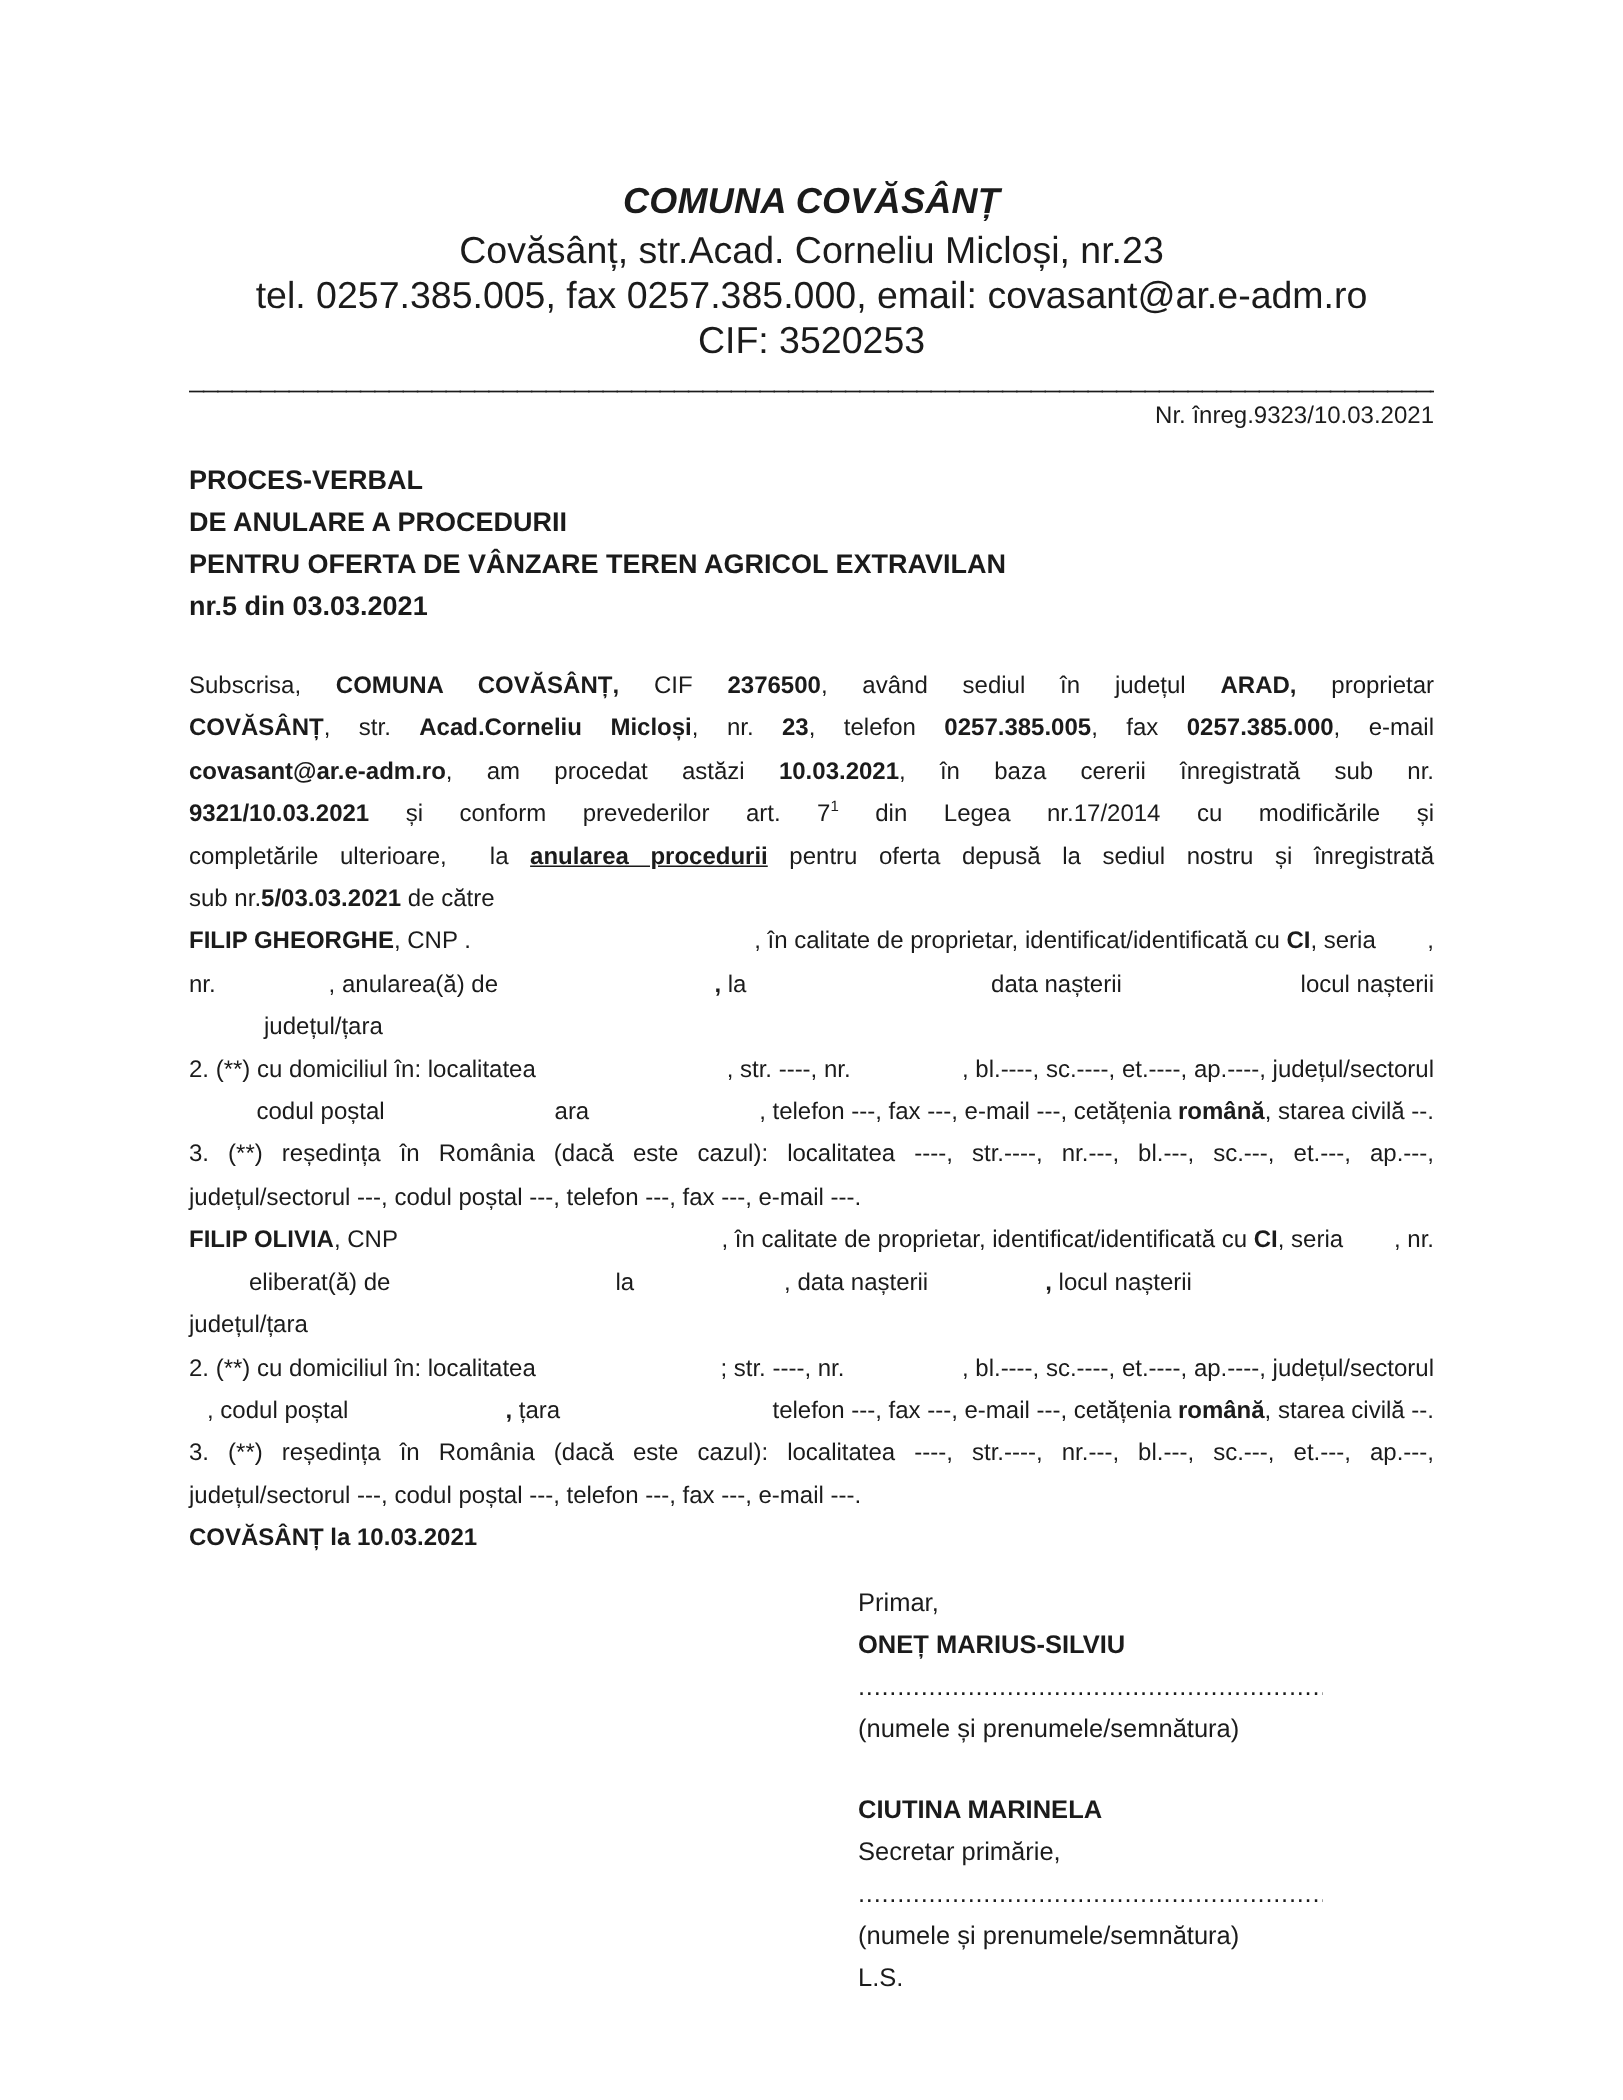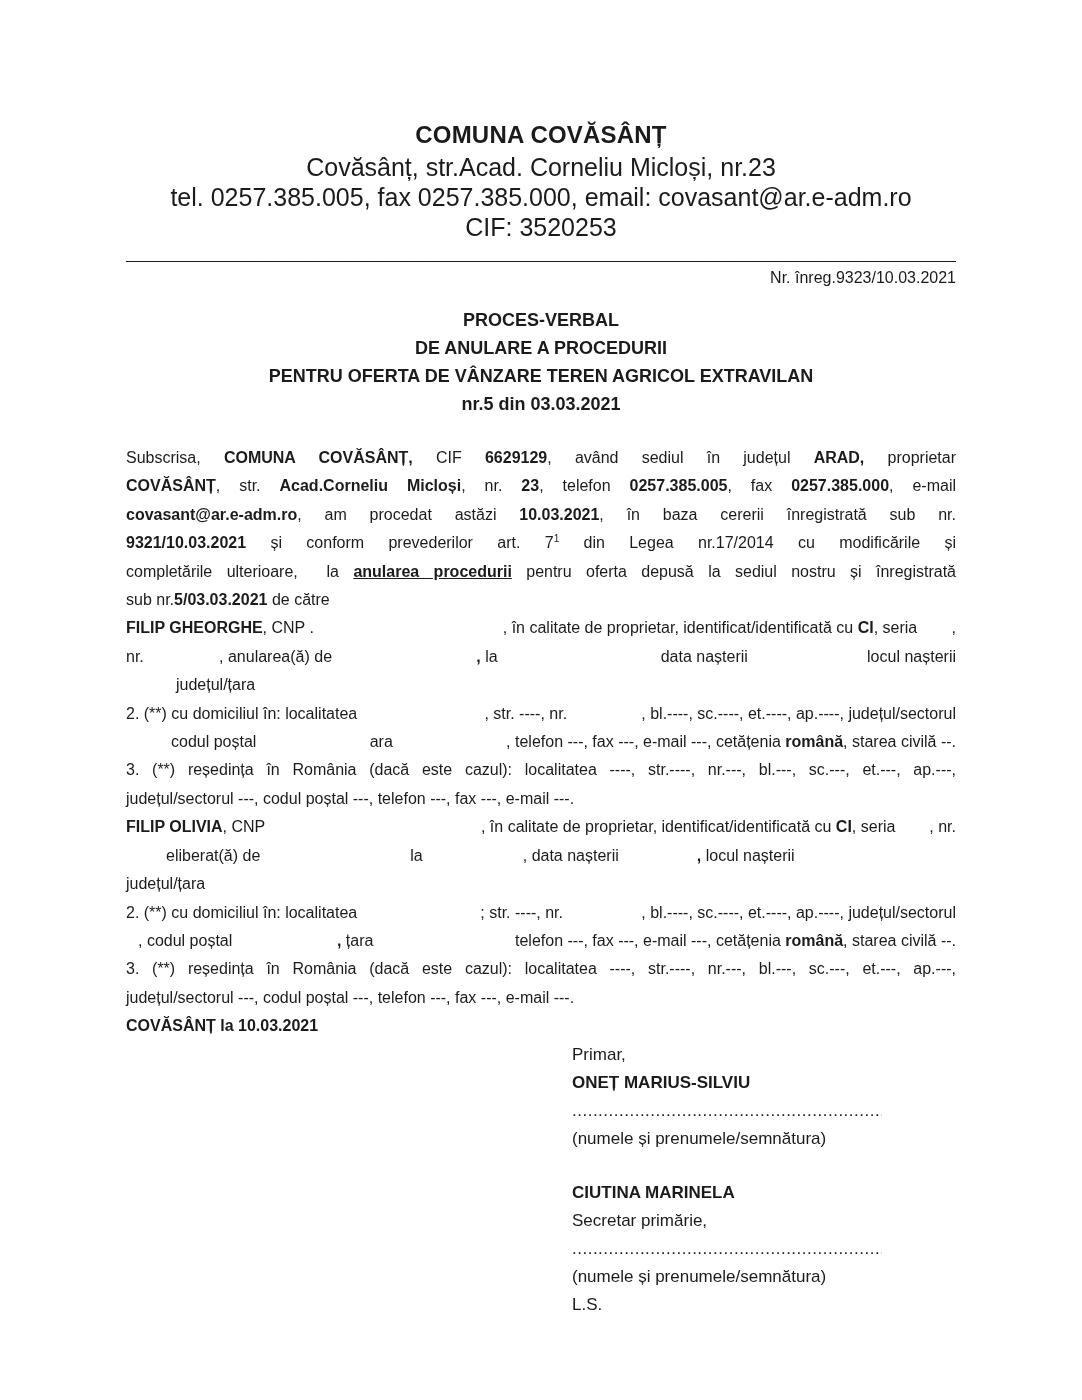--- a/index.html
+++ b/index.html
@@ -8,41 +8,41 @@
     width: 1082px; height: 1400px;
     margin: 0 auto;
     background: #ffffff;
     color: #1b1b1b;
     font-family: "Liberation Sans", sans-serif;
     padding: 118px 126px 0 126px;
     overflow: hidden;
   }
   
   .letterhead { text-align: center; }
-  .org-name  { font-size: 24px; font-weight: 700; line-height: 34px; letter-spacing: 0.2px; }
+  .org-name  { font-size: 24px; font-weight: 700; line-height: 34px; letter-spacing: 0.2px; font-style: italic; }
   .hdr-line  { font-size: 25px; line-height: 30px; }
   .divider   { font-size: 18px; line-height: 20px; white-space: nowrap; overflow: hidden;
                text-align: left; letter-spacing: -0.5px; }
   .reg-no    { text-align: right; font-size: 16px; line-height: 32px; }
   
-  .doc-title { text-align: center; font-weight: 700; font-size: 18px; line-height: 28px; margin-top: 12px; }
+  .doc-title { text-align: left; font-weight: 700; font-size: 18px; line-height: 28px; margin-top: 12px; }
   
   .doc-body  { margin-top: 26px; }
   .line      { font-size: 16px; line-height: 28.4px; }
   .line.j    { text-align: justify; text-align-last: justify; }
   .line.f    { display: flex; align-items: flex-end; }
   .line.f .t { white-space: pre; flex: 0 0 auto; }
   .line.f .gap { flex-basis: 0; flex-grow: 1; min-width: 10px; }
   .line.l .gap, .line.j .gap { display: inline-block; }
   .ind       { display: inline-block; flex: 0 0 auto; }
   .b   { font-weight: 700; }
   .u   { text-decoration: underline; }
   .sup { vertical-align: super; font-size: 10px; line-height: 0; }
   
-  .sig-block { margin-left: 446px; margin-top: 0; }
+  .sig-block { margin-left: 446px; margin-top: 14px; }
   .sig-line  { font-size: 17px; line-height: 28px; }
   .sig-name  { font-weight: 700; }
   .sig-dots  { letter-spacing: 0.5px; white-space: nowrap; overflow: hidden; max-width: 310px; }
   .sig-spacer { height: 26px; }
 </style>
 </head>
 <body>
 
 <div class="page">
 
@@ -58,21 +58,21 @@
   <div class="reg-no">Nr. înreg.9323/10.03.2021</div>
 
   <div class="doc-title">
     <div>PROCES-VERBAL</div>
     <div>DE ANULARE A PROCEDURII</div>
     <div>PENTRU OFERTA DE VÂNZARE TEREN AGRICOL EXTRAVILAN</div>
     <div>nr.5 din 03.03.2021</div>
   </div>
 
   <div class="doc-body">
-      <div class="line j"><span class="t">Subscrisa, </span><span class="t b">COMUNA COVĂSÂNȚ,</span><span class="t"> CIF </span><span class="t b">6629129</span><span class="t">, având sediul în județul </span><span class="t b">ARAD,</span><span class="t"> proprietar</span></div>
+      <div class="line j"><span class="t">Subscrisa, </span><span class="t b">COMUNA COVĂSÂNȚ,</span><span class="t"> CIF </span><span class="t b">2376500</span><span class="t">, având sediul în județul </span><span class="t b">ARAD,</span><span class="t"> proprietar</span></div>
       <div class="line j"><span class="t b">COVĂSÂNȚ</span><span class="t">, str. </span><span class="t b">Acad.Corneliu Micloși</span><span class="t">, nr. </span><span class="t b">23</span><span class="t">, telefon </span><span class="t b">0257.385.005</span><span class="t">, fax </span><span class="t b">0257.385.000</span><span class="t">, e-mail</span></div>
       <div class="line j"><span class="t b">covasant@ar.e-adm.ro</span><span class="t">, am procedat astăzi </span><span class="t b">10.03.2021</span><span class="t">, în baza cererii înregistrată sub nr.</span></div>
       <div class="line j"><span class="t b">9321/10.03.2021</span><span class="t"> și conform prevederilor art. 7</span><span class="t sup">1</span><span class="t"> din Legea nr.17/2014 cu modificările și</span></div>
       <div class="line j"><span class="t">completările ulterioare,&nbsp; la </span><span class="t b u">anularea procedurii</span><span class="t"> pentru oferta depusă la sediul nostru și înregistrată</span></div>
       <div class="line l"><span class="t">sub nr.</span><span class="t b">5/03.03.2021</span><span class="t"> de către</span></div>
       <div class="line f">
         <span class="t b">FILIP GHEORGHE</span>
         <span class="t">, CNP .</span>
         <span class="gap" style="flex-grow: 110;"></span>
         <span class="t">, în calitate de proprietar, identificat/identificată cu </span>

